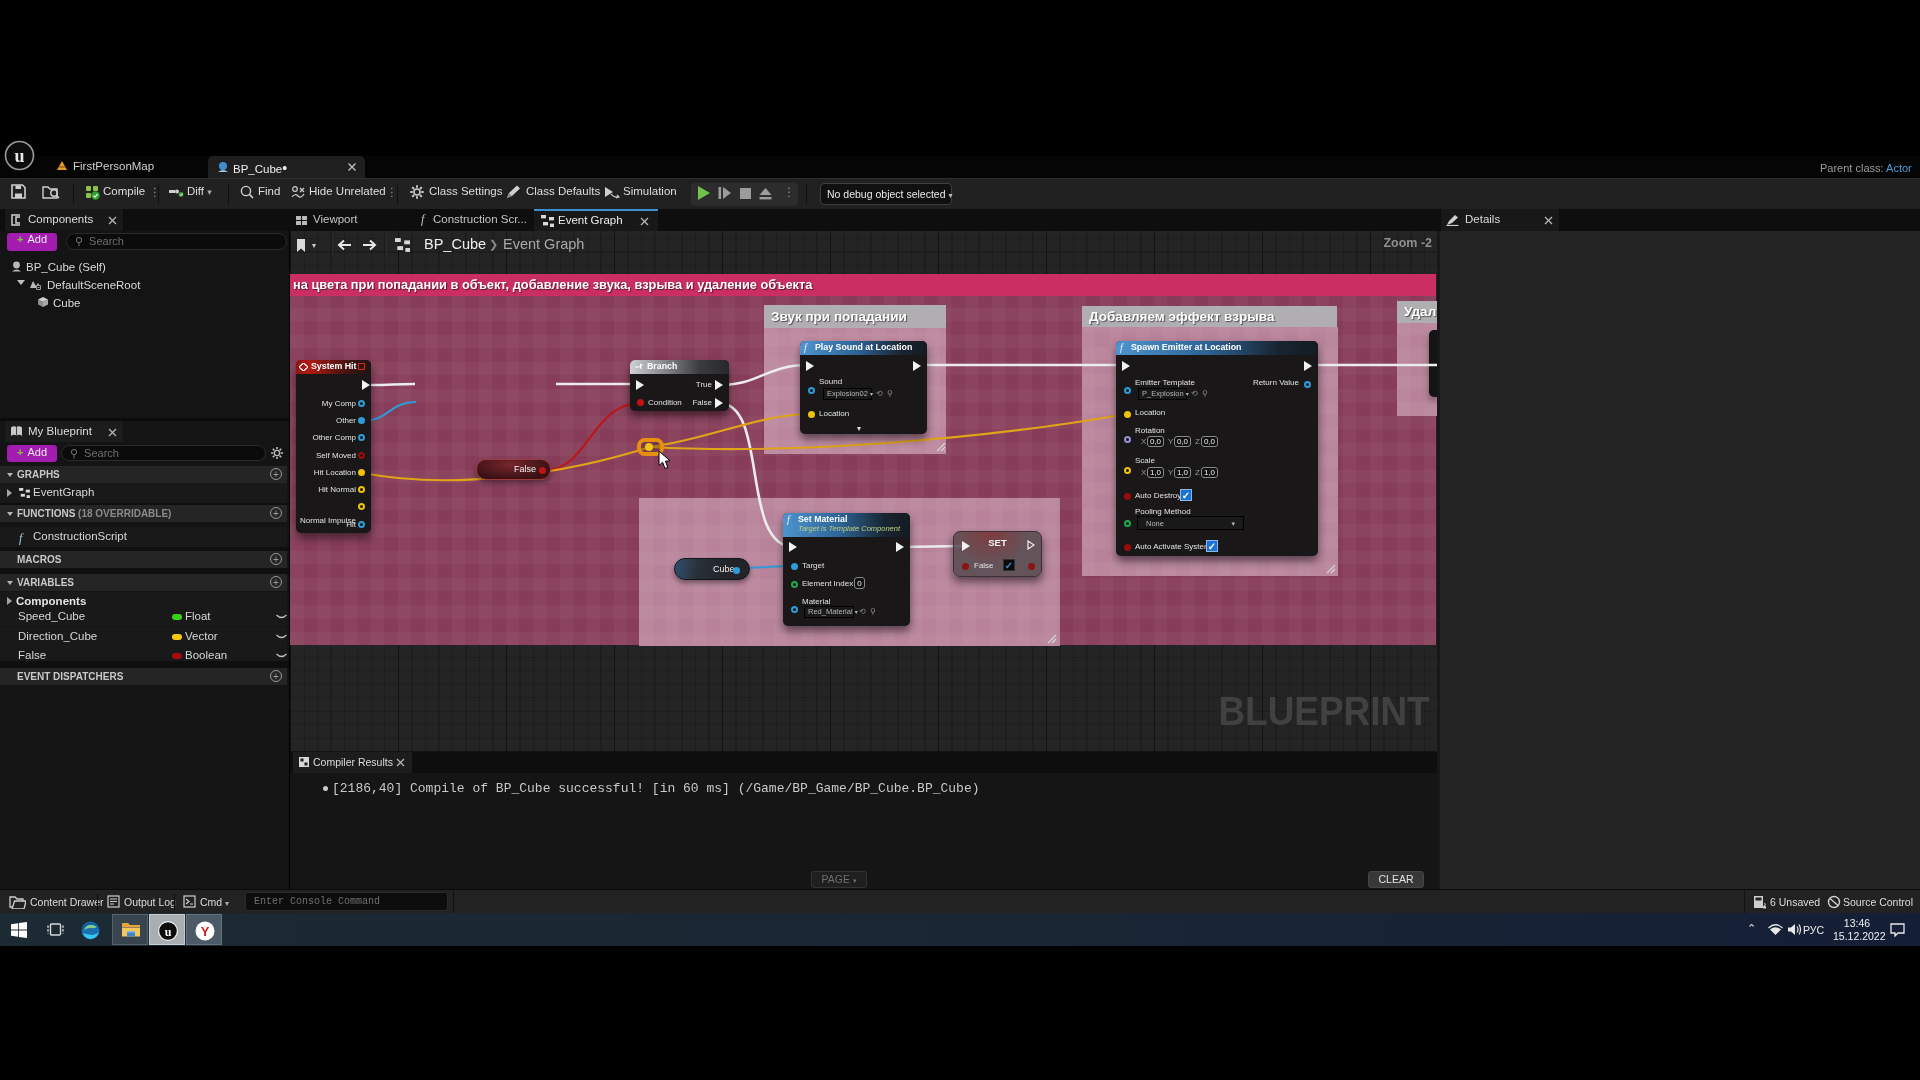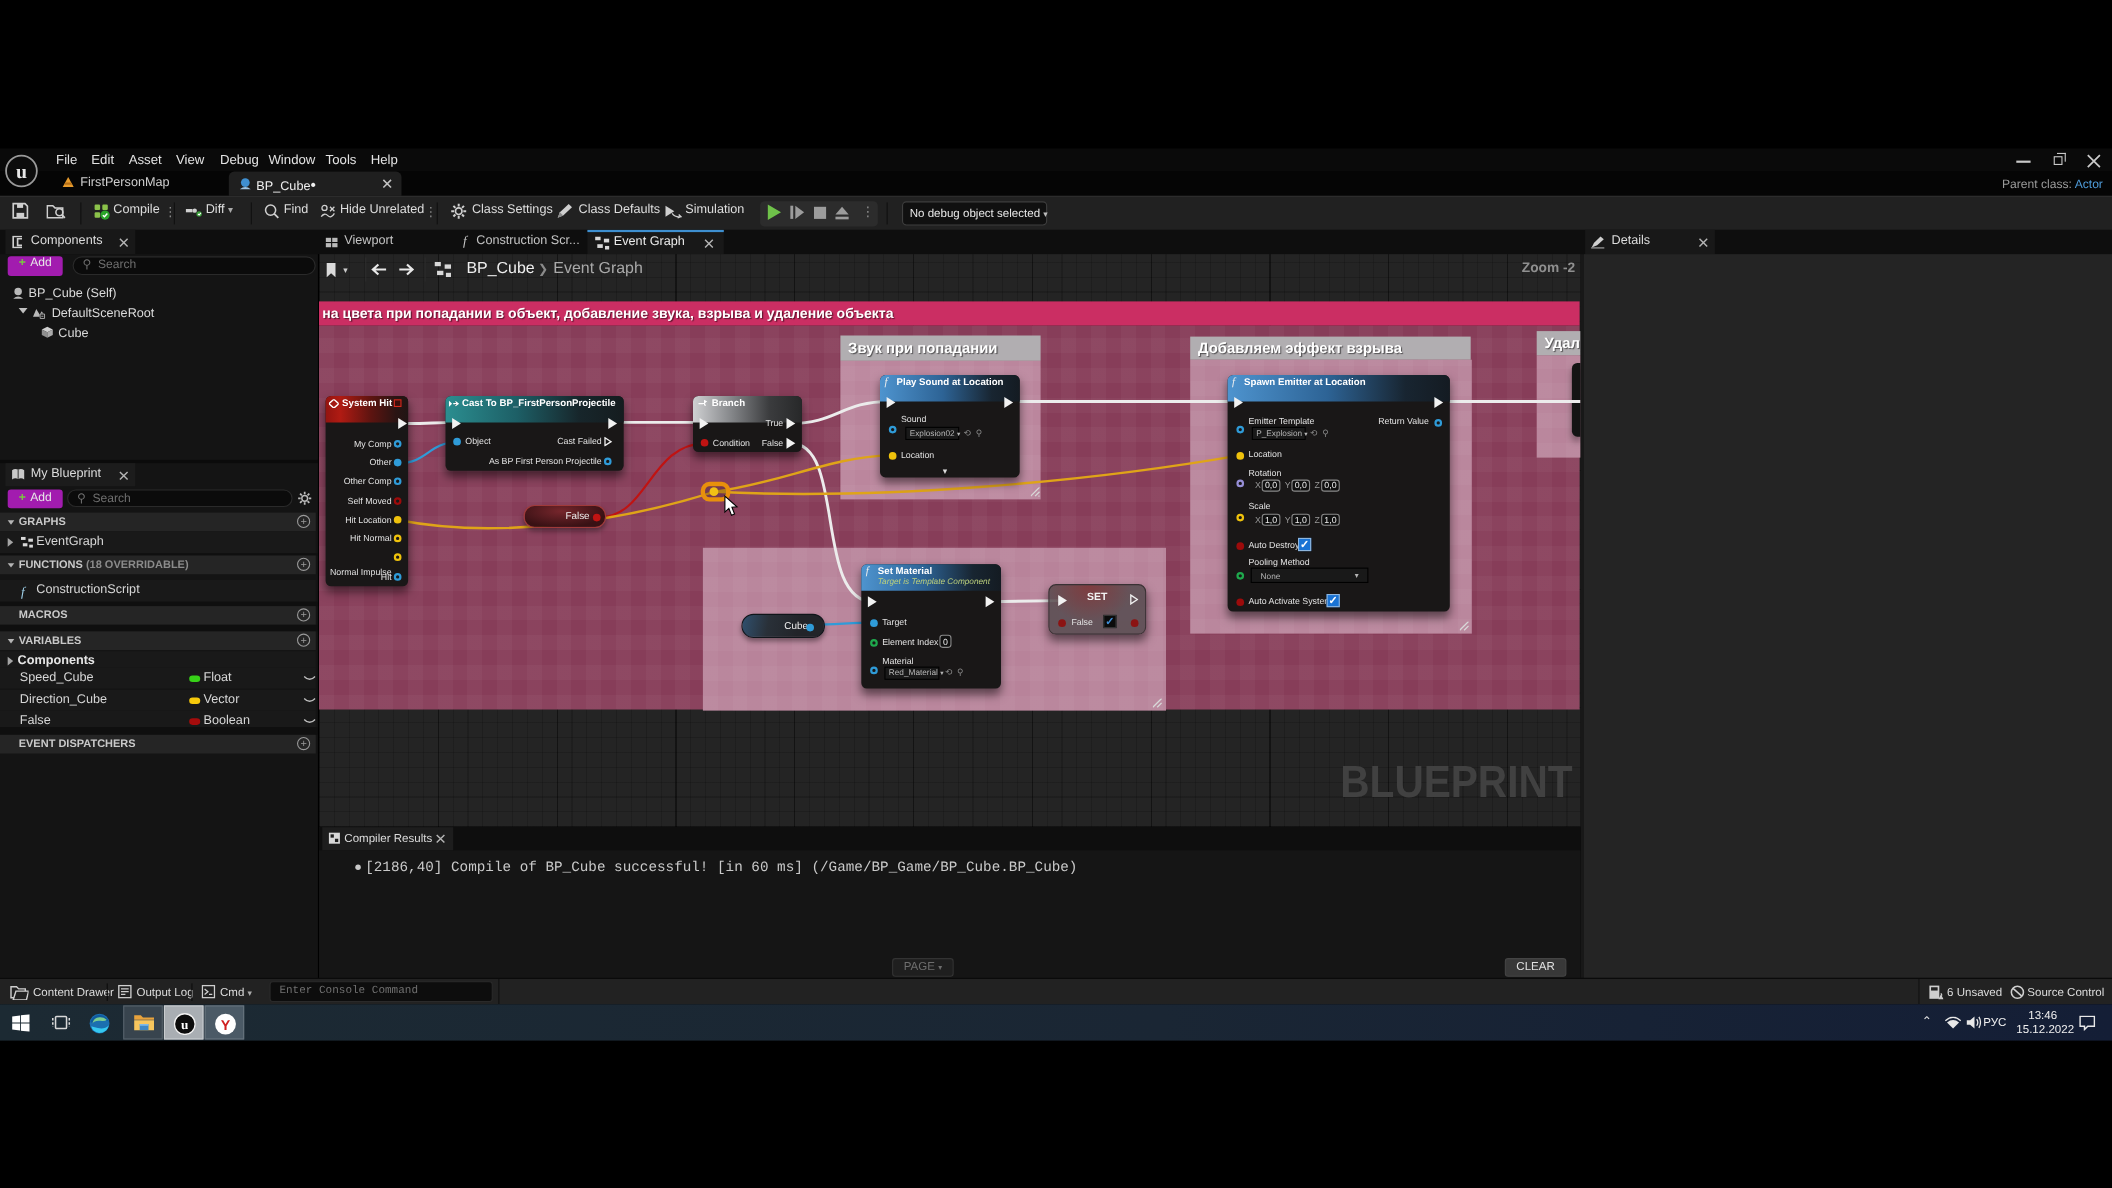--- a/index.html
+++ b/index.html
@@ -30,53 +30,36 @@
  repeating-linear-gradient(90deg,rgba(0,0,0,.38) 0 1px,transparent 1px 108px),
  repeating-linear-gradient(0deg,rgba(0,0,0,.38) 0 1px,transparent 1px 108px),
  repeating-linear-gradient(90deg,rgba(0,0,0,.16) 0 1px,transparent 1px 13.5px),
  repeating-linear-gradient(0deg,rgba(0,0,0,.16) 0 1px,transparent 1px 13.5px)}
 .checker{background-image:
  repeating-linear-gradient(90deg,rgba(255,255,255,.032) 0 13.5px,transparent 13.5px 27px),
  repeating-linear-gradient(0deg,rgba(255,255,255,.032) 0 13.5px,transparent 13.5px 27px)}
 .ctitle{position:absolute;background:#b1aeb1;color:#fff;font-weight:bold;white-space:nowrap;overflow:hidden;text-shadow:1px 1px 1px rgba(0,0,0,.55)}
 
 .n{position:absolute;background:#191717;border-radius:5px;box-shadow:0 5px 9px rgba(0,0,0,.5)}
-.nh{position:absolute;left:0;top:0;right:0;height:24px;border-radius:5px 5px 0 0;font-size:8.8px;font-weight:bold;color:#fff;line-height:13px;padding-left:15px;white-space:nowrap}
+.nh{position:absolute;left:0;top:0;right:0;height:14px;border-radius:5px 5px 0 0;font-size:8.8px;font-weight:bold;color:#fff;line-height:13px;padding-left:15px;white-space:nowrap}
 .pl{position:absolute;font-size:8px;color:#e2e2e2;white-space:nowrap}
 .pc{position:absolute;width:7px;height:7px;border-radius:50%}
 .px{position:absolute;width:0;height:0;border-style:solid;border-width:5px 0 5px 8px;border-color:transparent transparent transparent #f2f2f2}
 .vb{position:absolute;background:#101010;border:1px solid #8a8a8a;border-radius:3px;color:#f0f0f0;font-size:8px;text-align:center;line-height:10px}
 .dd{position:absolute;background:#191919;border:1px solid #000;color:#b5b5b5;font-size:7.5px;line-height:10px;white-space:nowrap}
 .cb{position:absolute;width:12px;height:12px;background:#1a73d4;border:1px solid #8fb6dd;color:#fff;font-size:10px;line-height:11px;text-align:center;font-weight:bold}
 .ic{position:absolute;font-size:8px;color:#8a8a8a}
 
 #details{left:1440px;top:231px;width:480px;height:658px;background:#242424}
 
 #statusbar{left:0;top:889px;width:1920px;height:24px;background:#222;border-top:1px solid #0a0a0a}
 #taskbar{left:0;top:913px;width:1920px;height:33px;background:linear-gradient(90deg,#1c2a33,#1a2634 55%,#141e36)}
 </style></head>
 <body>
 <div id="screen">
-  <div class="abs" id="menurow">
-    <div class="menu" style="left:51px">File</div>
-    <div class="menu" style="left:83px">Edit</div>
-    <div class="menu" style="left:117px">Asset</div>
-    <div class="menu" style="left:160px">View</div>
-    <div class="menu" style="left:200px">Debug</div>
-    <div class="menu" style="left:244px">Window</div>
-    <div class="menu" style="left:296px">Tools</div>
-    <div class="menu" style="left:337px">Help</div>
-
-    <div class="abs" style="left:1833px;top:11px;width:13px;height:2px;background:#c9c9c9"></div>
-    <div class="abs" style="left:1867px;top:7px;width:8px;height:8px;border:1.2px solid #c9c9c9"></div>
-    <div class="abs" style="left:1870px;top:4px;width:8px;height:8px;border:1.2px solid #c9c9c9;border-left:none;border-bottom:none"></div>
-    <svg class="abs" style="left:1897px;top:5px" width="13" height="13" viewBox="0 0 13 13">
-        <path d="M1 1 L12 12 M12 1 L1 12" stroke="#c9c9c9" stroke-width="1.6"></path>
-      </svg>
-  </div>
 
   <svg class="abs" style="left:4px;top:140px;z-index:9" width="31" height="31" viewBox="0 0 31 31">
     <circle cx="15.5" cy="15.5" r="14" fill="#0c0c0c" stroke="#9a9a9a" stroke-width="1.6"></circle>
     <text x="15.5" y="21.5" text-anchor="middle" font-family="Liberation Serif" font-size="18" font-weight="bold" fill="#e8e8e8">u</text>
   </svg>
   <div class="abs" id="tabrow">
     <svg class="abs" style="left:56px;top:4px" width="12" height="12" viewBox="0 0 12 12">
         <path d="M6 1 L11 10 L1 10 Z" fill="#e79b2d"></path>
         <path d="M3.5 6 L8.5 6 L9.5 8 L2.5 8 Z" fill="#b56f17"></path>
       </svg>
@@ -381,37 +364,20 @@
       <div class="pl" style="right:15px;top:108px">Hit Location</div>
         <div class="pc" style="left:62px;top:109px;background:#efc20c"></div>
       <div class="pl" style="right:15px;top:125px">Hit Normal</div>
         <div class="pc" style="left:62px;top:126px;border:2px solid #efc20c"></div>
       <div class="pl" style="right:15px;top:156px">Normal Impulse</div>
         <div class="pc" style="left:62px;top:143px;border:2px solid #efc20c"></div>
       <div class="pl" style="right:15px;top:160px">Hit</div>
         <div class="pc" style="left:62px;top:161px;border:2px solid #2f9bd8"></div>
     </div>
 
-    <div class="n" style="left:115px;top:129px;width:162px;height:68px">
-      <div class="nh" style="background:linear-gradient(90deg,#2b8e90,#1d5f66 40%,#17262b 75%,#151c1f)">Cast To BP_FirstPersonProjectile</div>
-      <svg class="abs" style="left:3px;top:4px" width="10" height="6" viewBox="0 0 10 6">
-          <path d="M0 0 L3 3 L0 6 Z" fill="#fff"></path>
-          <path d="M4 3 h4 M6 1 l2.5 2 L6 5" stroke="#fff" stroke-width="1.1"></path>
-        </svg>
-      <div class="px" style="left:6px;top:20px"></div>
-      <div class="px" style="left:148px;top:20px"></div>
-      <div class="pc" style="left:7px;top:38px;background:#2f9bd8"></div>
-        <div class="pl" style="left:18px;top:37px">Object</div>
-      <div class="pl" style="right:20px;top:37px">Cast Failed</div>
-      <svg class="abs" style="left:144px;top:37px" width="8" height="9" viewBox="0 0 8 9">
-          <path d="M1 1 L6.5 4.5 L1 8 Z" fill="none" stroke="#eee" stroke-width="1.2"></path>
-        </svg>
-      <div class="pl" style="right:20px;top:55px">As BP First Person Projectile</div>
-      <div class="pc" style="left:144px;top:56px;border:2px solid #2f9bd8"></div>
-    </div>
 
     <div class="n" style="left:340px;top:129px;width:99px;height:51px">
       <div class="nh" style="background:linear-gradient(90deg,#cfd0d2,#85878a 35%,#3b3c3e 70%,#272829);padding-left:17px">Branch</div>
       <svg class="abs" style="left:4px;top:3px" width="10" height="8" viewBox="0 0 10 8">
           <path d="M1 4 h4 M5 4 Q7 4 7 2 M5 4 Q7 4 7 6" stroke="#fff" stroke-width="1.2"></path>
           <path d="M6 0.5 L9 2 L6 3.5" fill="#fff"></path>
         </svg>
       <div class="px" style="left:6px;top:20px"></div>
       <div class="pc" style="left:7px;top:39px;background:#c01312"></div>
         <div class="pl" style="left:18px;top:38px">Condition</div>

